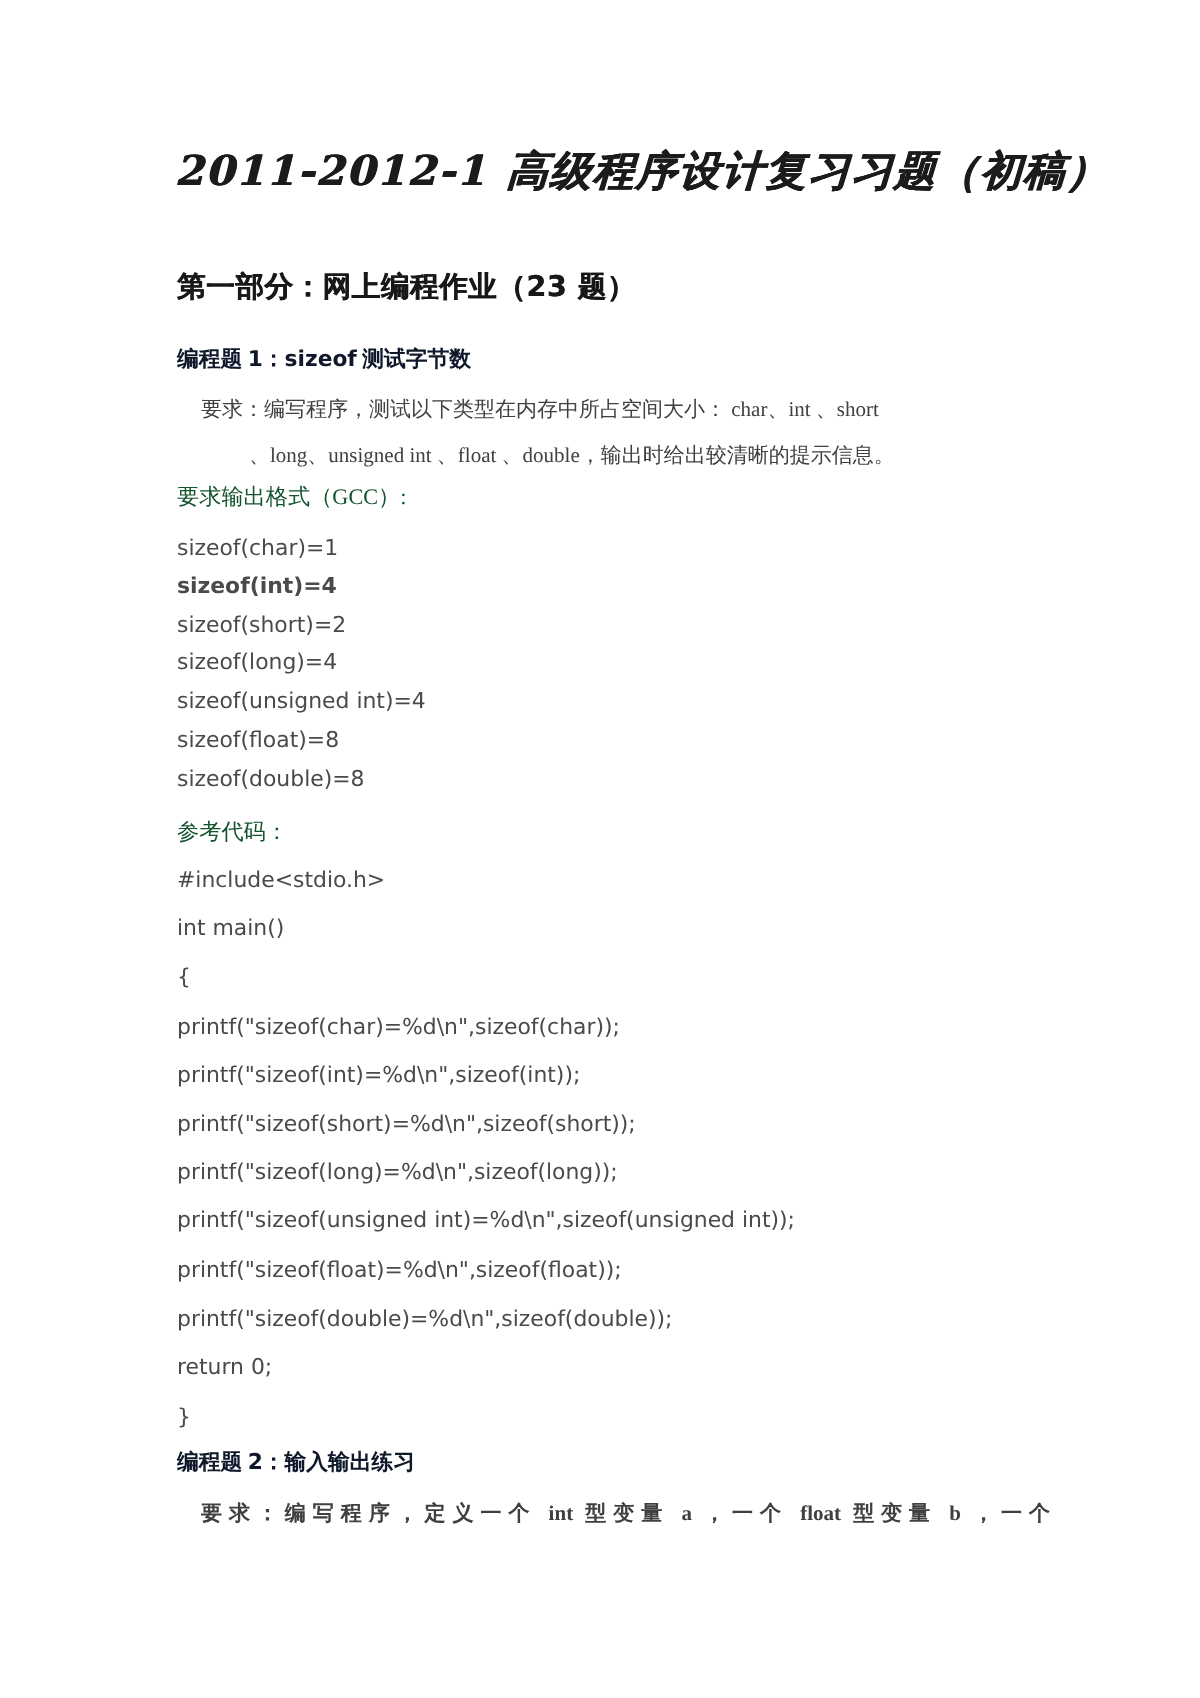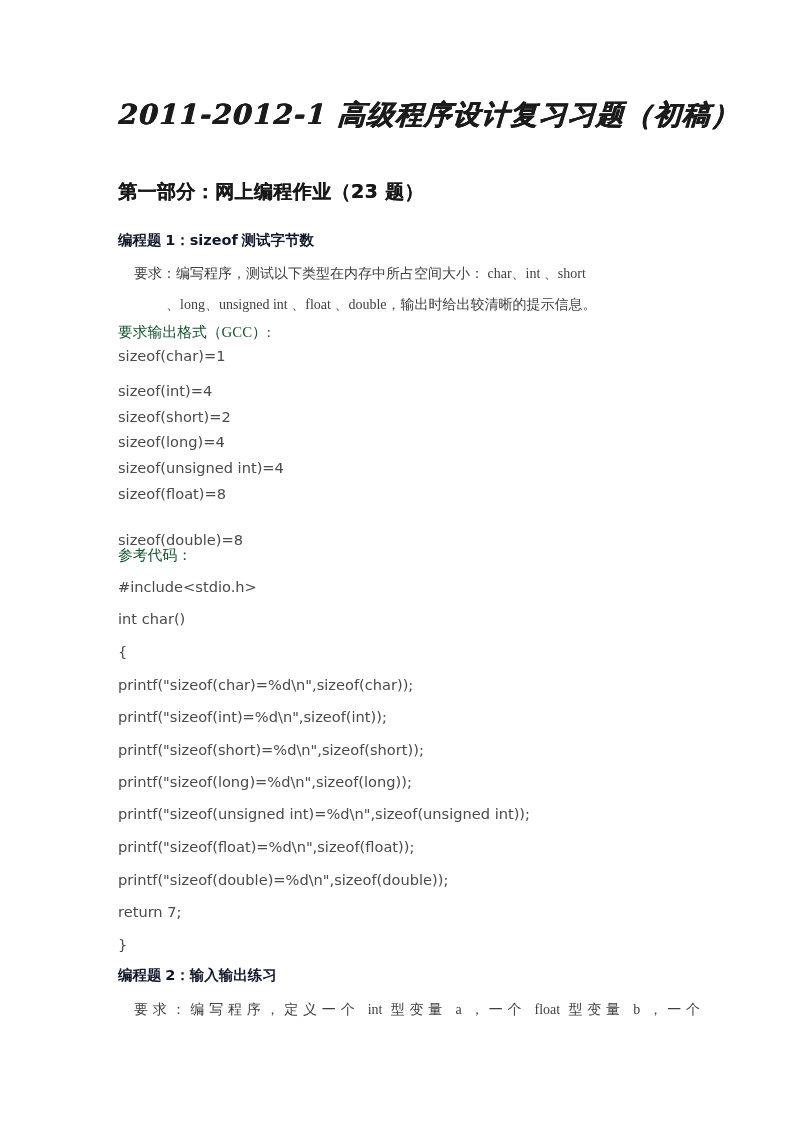--- a/index.html
+++ b/index.html
@@ -134,20 +134,21 @@
     font-size: 14.8px;
     color: #14532d;
     white-space: nowrap;
     line-height: 1.25;
   }
 
   
   .justify-stretch {
     text-align: justify;
     text-align-last: justify;
+    font-weight: bold;
   }
 </style>
 </head>
 <body>
 
 <div class="page">
   <div class="content">
 
     <h1 class="doc-title">2011-2012-1 高级程序设计复习习题（初稿）</h1>
 
@@ -155,43 +156,43 @@
 
     <h3 class="prob-heading" style="top:231px;"><span>编程题 </span><span class="latin">1</span><span>：</span><span class="latin">sizeof</span><span> 测试字节数</span></h3>
 
     <p class="body-para" style="top:258px; width:566px;"><span>要求：</span><span>编写程序，测试以下类型在内存中所占空间大小： char、int 、short</span></p>
 
     <p class="body-para" style="top:289px; width:566px;margin-left:32px;">、long、unsigned int 、float 、double，输出时给出较清晰的提示信息。</p>
 
     <p class="label-cjk" style="top:323px;">要求输出格式（GCC）:</p>
 
     <div>
-      <p class="out-line" style="top:347px;">sizeof(char)=1</p>
-      <p class="out-line" style="top:382px;">sizeof(int)=4</p>
+      <p class="out-line" style="top:357px;">sizeof(char)=1</p>
+      <p class="out-line" style="top:382px;font-weight:bold;">sizeof(int)=4</p>
       <p class="out-line" style="top:408px;">sizeof(short)=2</p>
       <p class="out-line" style="top:433px;">sizeof(long)=4</p>
       <p class="out-line" style="top:459px;">sizeof(unsigned int)=4</p>
       <p class="out-line" style="top:485px;">sizeof(float)=8</p>
-      <p class="out-line" style="top:511px;margin-top:20px;">sizeof(double)=8</p>
+      <p class="out-line" style="top:511px;">sizeof(double)=8</p>
     </div>
 
     <p class="label-cjk" style="top:546px;">参考代码：</p>
 
     <div>
       <p class="code-line" style="top:578px;">#include&lt;stdio.h&gt;</p>
-      <p class="code-line" style="top:610px;">int char()</p>
+      <p class="code-line" style="top:610px;">int main()</p>
       <p class="code-line" style="top:643px;">{</p>
       <p class="code-line" style="top:676px;">printf("sizeof(char)=%d\n",sizeof(char));</p>
       <p class="code-line" style="top:708px;">printf("sizeof(int)=%d\n",sizeof(int));</p>
       <p class="code-line" style="top:741px;">printf("sizeof(short)=%d\n",sizeof(short));</p>
       <p class="code-line" style="top:773px;">printf("sizeof(long)=%d\n",sizeof(long));</p>
       <p class="code-line" style="top:805px;">printf("sizeof(unsigned int)=%d\n",sizeof(unsigned int));</p>
       <p class="code-line" style="top:838px;">printf("sizeof(float)=%d\n",sizeof(float));</p>
       <p class="code-line" style="top:871px;">printf("sizeof(double)=%d\n",sizeof(double));</p>
-      <p class="code-line" style="top:903px;">return 7;</p>
+      <p class="code-line" style="top:903px;">return 0;</p>
       <p class="code-line" style="top:936px;">}</p>
     </div>
 
     <h3 class="prob-heading" style="top:966px;"><span>编程题 </span><span class="latin">2</span><span>：</span><span>输入输出练习</span></h3>
 
     <p class="body-para justify-stretch" style="top:994px; width:566px;">要求：编写程序，定义一个 int 型变量 a ，一个 float 型变量 b ，一个</p>
 
   </div>
 </div>
 

